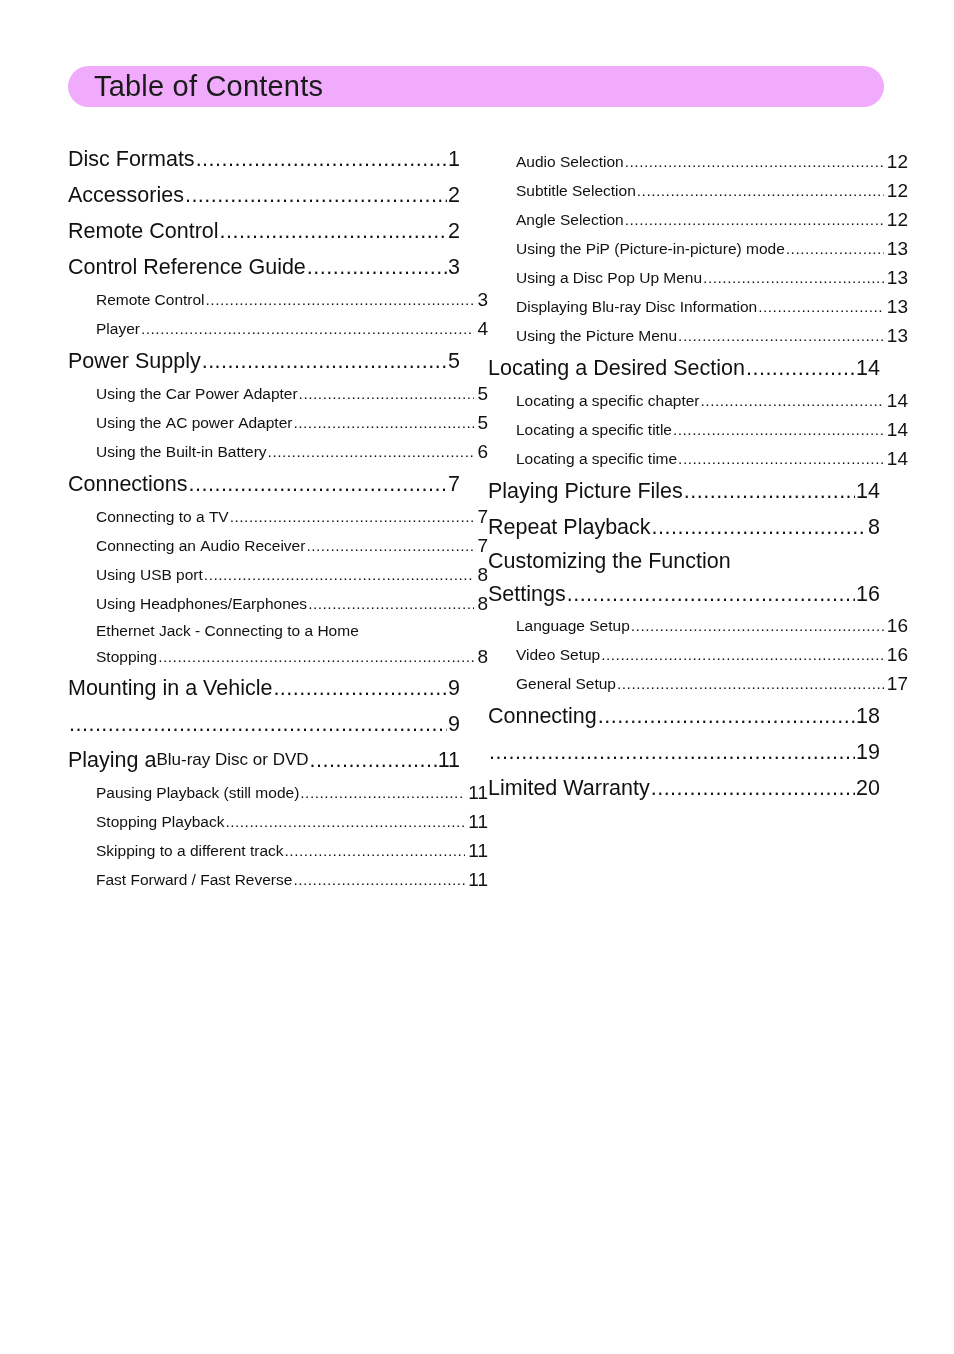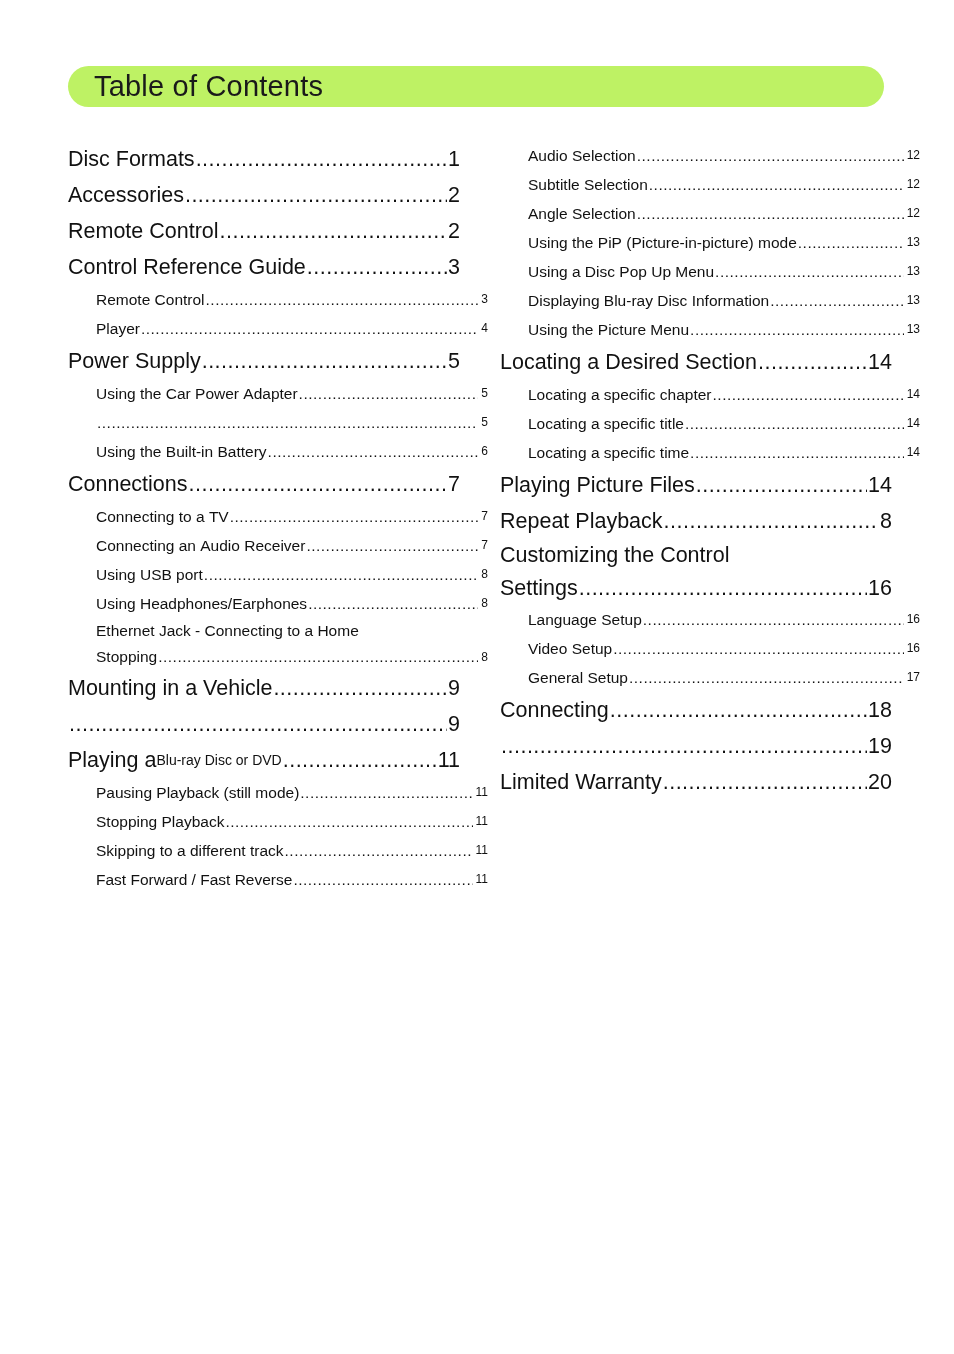--- a/index.html
+++ b/index.html
@@ -24,21 +24,21 @@
     overflow: hidden;
   }
 
   
   .toc-header {
     position: absolute;
     left: 68px;
     top: 66px;
     width: 816px;
     height: 41px;
-    background: #bef264;
+    background: #f0abfc;
     border-radius: 21px;
     display: flex;
     align-items: center;
   }
   .toc-header-title {
     font-size: 29px;
     font-weight: normal;
     letter-spacing: 0.2px;
     color: #1a1a1a;
     padding-left: 26px;
@@ -50,21 +50,21 @@
     position: absolute;
     left: 0;
     top: 141px;
     width: 954px;
   }
   .col {
     position: absolute;
     top: 0;
   }
   .col-left  { left: 68px;  width: 392px; }
-  .col-right { left: 500px; width: 392px; }
+  .col-right { left: 488px; width: 392px; margin-top: 6px; }
 
   
   .entry {
     display: flex;
     align-items: flex-start;
     width: 100%;
     white-space: nowrap;
   }
   .entry .label { flex: 0 0 auto; }
   .entry .leader {
@@ -92,34 +92,34 @@
   .lvl1 .page-no { font-size: 21.5px; }
 
   
   .lvl2 {
     font-size: 15.5px;
     line-height: 29px;
     color: #111111;
     padding-left: 28px;
   }
   .lvl2 .leader::before { font-size: 15.5px; }
-  .lvl2 .page-no { font-size: 12px; padding-left: 2px; }
+  .lvl2 .page-no { font-size: 19px; padding-left: 2px; }
 
   
   .wrap-first {
     white-space: nowrap;
   }
   .lvl2.wrap-first { line-height: 26px; }
   .lvl2.wrap-second { line-height: 26px; }
   .lvl1.wrap-first { line-height: 33px; }
   .lvl1.wrap-second { line-height: 33px; }
 
   
   .label-small {
-    font-size: 14px;
+    font-size: 17px;
   }
 </style>
 </head>
 <body>
 
 <div class="page">
 
   <div class="toc-header">
     <div class="toc-header-title">Table of Contents</div>
   </div>
@@ -160,20 +160,21 @@
           <span class="label">Power&nbsp;Supply</span>
           <span class="leader"></span>
           <span class="page-no">5</span>
         </div>
         <div class="entry lvl2">
           <span class="label">Using&nbsp;the&nbsp;Car&nbsp;Power&nbsp;Adapter</span>
           <span class="leader"></span>
           <span class="page-no">5</span>
         </div>
         <div class="entry lvl2">
+          <span class="label">Using&nbsp;the&nbsp;AC&nbsp;power&nbsp;Adapter</span>
           <span class="leader"></span>
           <span class="page-no">5</span>
         </div>
         <div class="entry lvl2">
           <span class="label">Using&nbsp;the&nbsp;Built-in&nbsp;Battery</span>
           <span class="leader"></span>
           <span class="page-no">6</span>
         </div>
         <div class="entry lvl1">
           <span class="label">Connections</span>
@@ -304,21 +305,21 @@
           <span class="label">Playing&nbsp;Picture&nbsp;Files</span>
           <span class="leader"></span>
           <span class="page-no">14</span>
         </div>
         <div class="entry lvl1">
           <span class="label">Repeat&nbsp;Playback</span>
           <span class="leader"></span>
           <span class="page-no">8</span>
         </div>
         <div class="entry lvl1 wrap-first">
-          <span class="label">Customizing the Control</span>
+          <span class="label">Customizing the Function</span>
         </div>
         <div class="entry lvl1 wrap-second">
           <span class="label">Settings</span>
           <span class="leader"></span>
           <span class="page-no">16</span>
         </div>
         <div class="entry lvl2">
           <span class="label">Language&nbsp;Setup</span>
           <span class="leader"></span>
           <span class="page-no">16</span>

